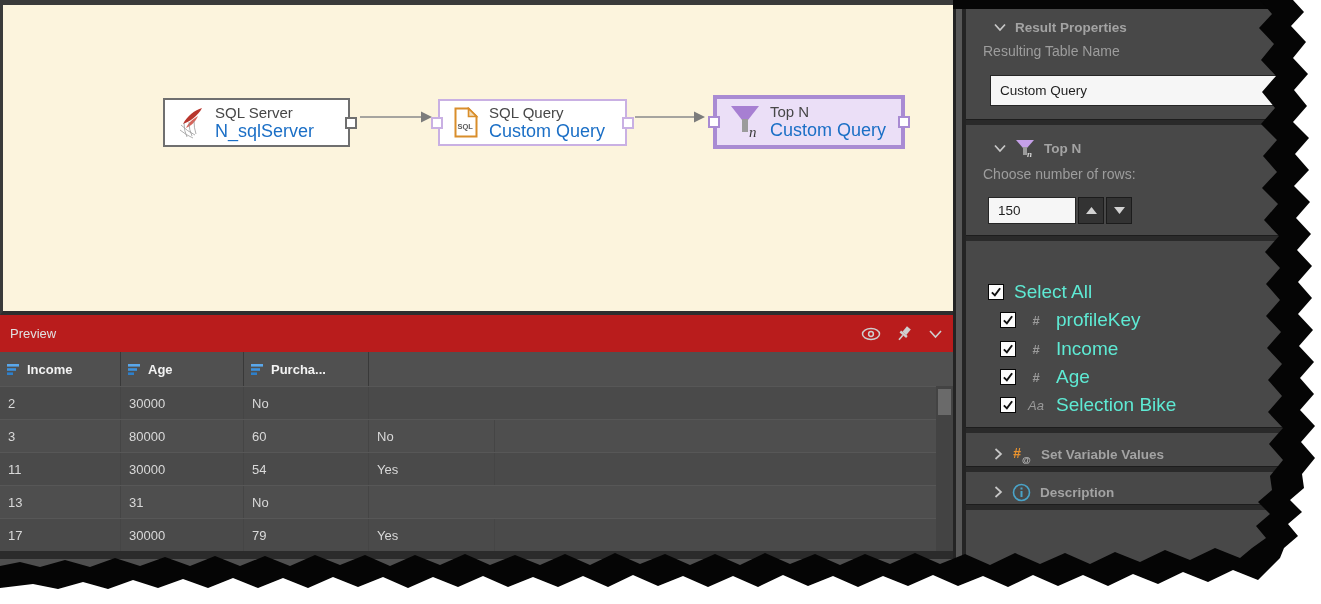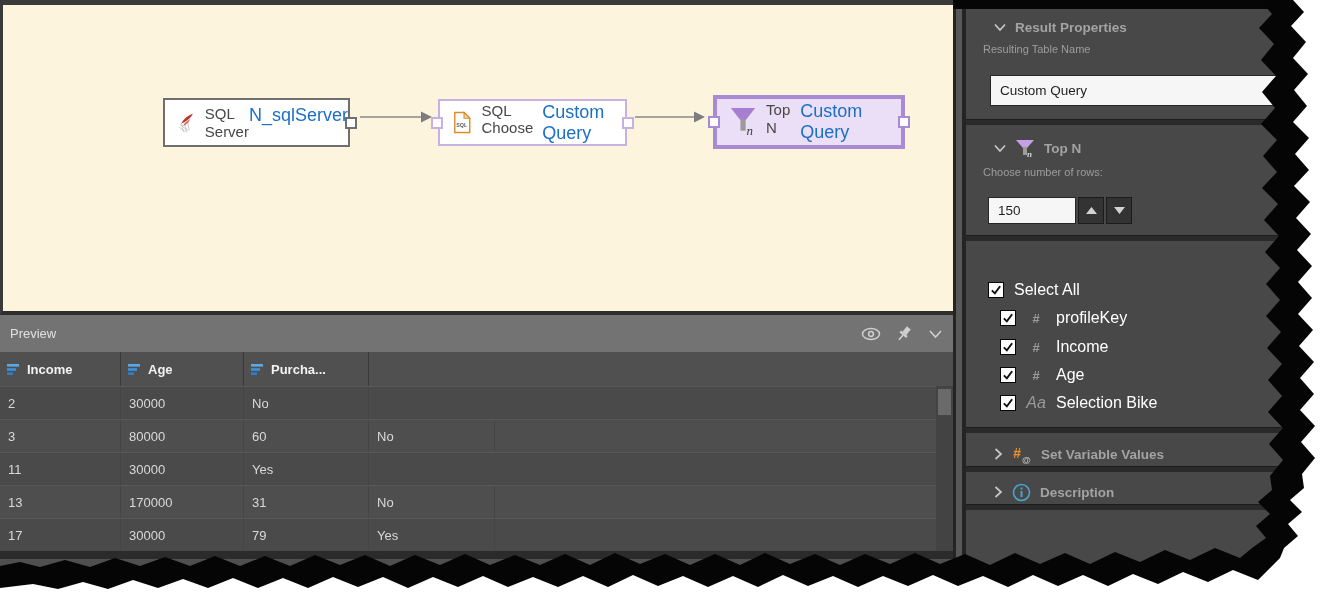--- a/index.html
+++ b/index.html
@@ -6,35 +6,35 @@
   html,body { background:#ffffff; }
   body { font-family:"Liberation Sans", sans-serif; }
   #stage { position:relative; width:1321px; height:604px; overflow:hidden; background:#ffffff; }
 
   
   #canvas { position:absolute; left:0; top:0; width:953px; height:315px;
             background:#fcf4dd; border-top:5px solid #3a3a3a; border-left:3px solid #3a3a3a;
             border-bottom:4px solid #2e2e2e; }
   .node { position:absolute; display:flex; align-items:center; gap:10px; padding-left:13px;
           background:#ffffff; }
-  .node .txt { display:flex; flex-direction:row; line-height:1.15; }
+  .node .txt { display:flex; flex-direction:column; line-height:1.15; }
   .node .title { font-size:15px; color:#474747; }
   .node .subtitle { font-size:18px; color:#1b6fc6; }
   #node-sql-server { left:160px; top:93px; width:187px; height:49px; border:2px solid #6f6f6f; }
   #node-sql-query  { left:435px; top:94px; width:189px; height:47px; border:2px solid #c9b0e3; }
   #node-top-n      { left:710px; top:90px; width:192px; height:54px; border:4px solid #a98bd3; background:#ebdff7; }
   .port { position:absolute; width:12px; height:12px; background:#ffffff; top:50%; transform:translateY(-50%); }
   .port.right { right:-9px; }  .port.left { left:-9px; }
   .port.gray   { border:2px solid #6f6f6f; }
   .port.lilac  { border:2px solid #c9b0e3; }
   .port.purple { border:2px solid #a98bd3; }
 
   
   #preview { position:absolute; left:0; top:315px; width:953px; height:289px; background:#4f4f4f; }
-  #preview-titlebar { position:absolute; left:0; top:0; width:100%; height:37px; background:#737373;
+  #preview-titlebar { position:absolute; left:0; top:0; width:100%; height:37px; background:#b91c1c;
                       display:flex; align-items:center; padding:0 10px; }
   #preview-title { color:#e0e0e0; font-size:13px; }
   #preview-tools { margin-left:auto; display:flex; align-items:center; gap:16px; }
   #grid { position:absolute; left:0; top:37px; width:953px; }
   .hrow { display:grid; grid-template-columns:121px 123px 125px 126px 1fr; height:34px; background:#505050; }
   .hcell { display:flex; align-items:center; gap:6px; padding-left:7px; border-right:1px solid #393939;
            color:#f2f2f2; font-weight:bold; font-size:13px; overflow:hidden; white-space:nowrap; }
   .hcell.filler { border-right:none; }
   .drow { display:grid; grid-template-columns:121px 123px 125px 126px 1fr; height:33px; border-top:1px solid #575757; }
   .drow.odd  { background:#4a4a4a; }
@@ -48,32 +48,32 @@
 
   
   #splitter { position:absolute; left:953px; top:0; width:13px; height:604px;
               background:linear-gradient(90deg,#242424 0 3px,#585858 3px 9px,#242424 9px 13px); }
 
   
   #inspector { position:absolute; left:966px; top:0; width:355px; height:604px; background:#484848; }
   #inspector-topstrip { position:absolute; left:0; top:0; width:100%; height:9px; background:#060606; }
   .sec-header { position:absolute; left:0; width:100%; height:24px; display:flex; align-items:center;
                 gap:9px; padding-left:17px; color:#a3a3a3; font-weight:bold; font-size:13.5px;margin-left:11px; }
-  .sec-label { position:absolute; left:17px; color:#9d9d9d; font-size:11px; }
+  .sec-label { position:absolute; left:17px; color:#9d9d9d; font-size:14px; }
   .divider { position:absolute; left:0; width:100%; height:6px; background:#2a2a2a; border-top:1px solid #1d1d1d; }
   .txtinput { position:absolute; background:#f6f6f6; border:1px solid #262626; color:#1e1e1e;
               font-size:13.5px; font-family:"Liberation Sans",sans-serif; padding-left:9px; outline:none; }
   .spin-btn { position:absolute; width:26px; height:27px; background:#333333; border:1px solid #1c1c1c;
               display:flex; align-items:center; justify-content:center; }
   .cbrow { position:absolute; display:flex; align-items:center; gap:10px; }
   .cb { width:16px; height:16px; background:#fcfcfc; border:1px solid #060606; display:flex;
         align-items:center; justify-content:center; flex:0 0 auto; }
-  .cb-label { color:#ffffff; font-size:16px; }
+  .cb-label { color:#5eead4; font-size:19px; }
   .type-ico { width:20px; text-align:center; color:#9a9a9a; font-size:13px; font-weight:bold; }
-  .type-ico.alpha { font-style:italic; font-weight:normal; font-size:16px; }
+  .type-ico.alpha { font-style:italic; font-weight:normal; font-size:13px; }
 
   
   #tear { position:absolute; left:0; top:0; width:1321px; height:604px; pointer-events:none; }
 </style>
 </head>
 <body>
 
 <div id="stage">
 
   <div id="canvas">
@@ -104,21 +104,21 @@
       <span class="port right gray"></span>
     </div>
 
     <div class="node" id="node-sql-query">
       <svg width="26" height="31" viewBox="0 0 26 31">
         <path d="M2.5 1.5 h13 l8 8 v20 h-21 z" fill="#ffffff" stroke="#d98e2b" stroke-width="2"></path>
         <path d="M15.5 1.5 l8 8 h-8 z" fill="#f2ddba" stroke="#d98e2b" stroke-width="1.6"></path>
         <text x="4.5" y="22" font-size="7.5" font-weight="bold" fill="#5a5a5a" font-family="Liberation Sans, sans-serif">SQL</text>
       </svg>
       <div class="txt">
-        <span class="title">SQL Choose</span>
+        <span class="title">SQL Query</span>
         <span class="subtitle">Custom Query</span>
       </div>
       <span class="port left lilac"></span>
       <span class="port right lilac"></span>
     </div>
 
     <div class="node" id="node-top-n">
       <svg width="30" height="36" viewBox="0 0 30 36">
         <polygon points="1,2 29,2 18,16 12,16" fill="#a77fd2"></polygon>
         <rect x="12" y="15" width="6" height="13" fill="#9b9b9b"></rect>
@@ -192,26 +192,26 @@
       <div class="drow even">
         <div class="dcell">3</div>
         <div class="dcell">80000</div>
         <div class="dcell">60</div>
         <div class="dcell">No</div>
         <div class="dcell filler"></div>
       </div>
       <div class="drow odd">
         <div class="dcell">11</div>
         <div class="dcell">30000</div>
+        <div class="dcell">54</div>
         <div class="dcell">Yes</div>
         <div class="dcell filler"></div>
       </div>
       <div class="drow even">
         <div class="dcell">13</div>
-        <div class="dcell">170000</div>
         <div class="dcell">31</div>
         <div class="dcell">No</div>
         <div class="dcell filler"></div>
       </div>
       <div class="drow odd">
         <div class="dcell">17</div>
         <div class="dcell">30000</div>
         <div class="dcell">79</div>
         <div class="dcell">Yes</div>
         <div class="dcell filler"></div>

